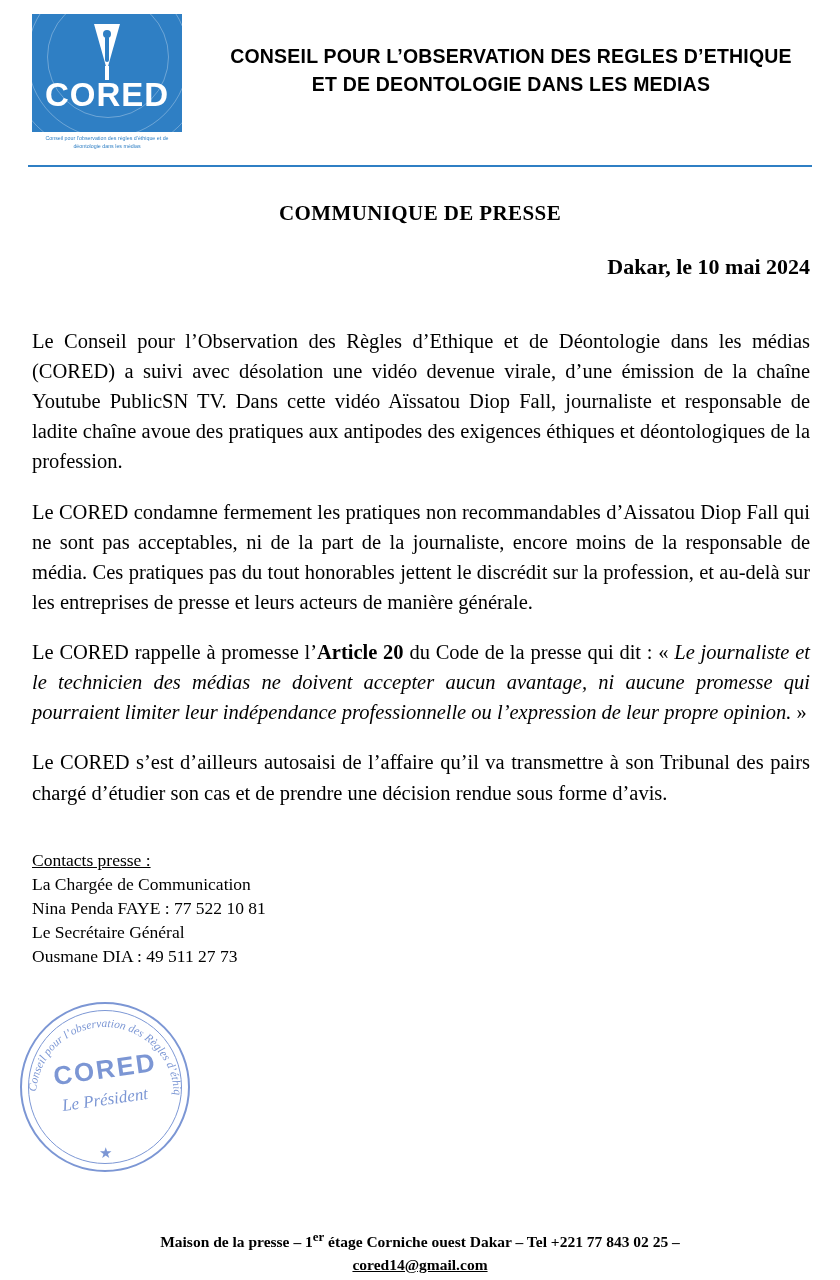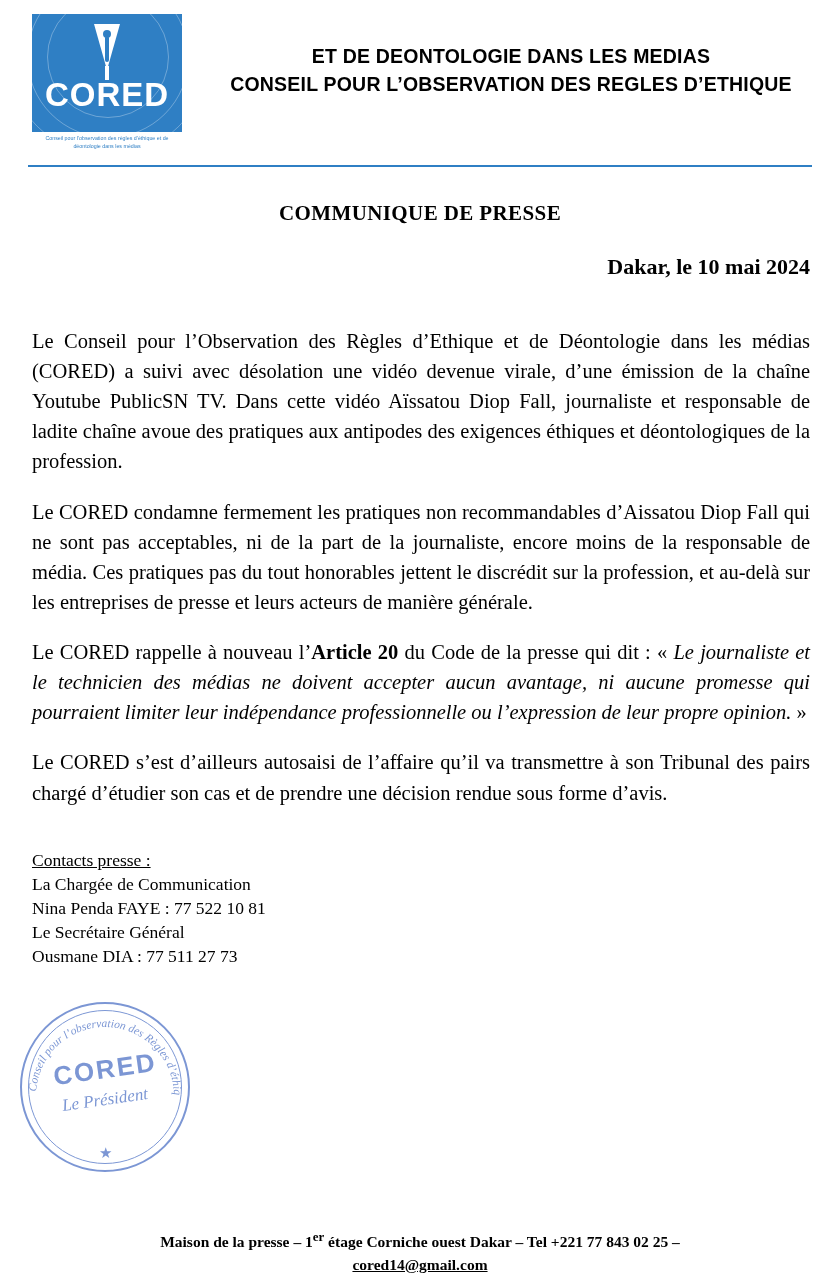--- a/index.html
+++ b/index.html
@@ -279,43 +279,43 @@
           <div class="nib-slit"></div>
           <div class="nib-hole"></div>
         </div>
         <div class="nib-stem"></div>
         <div class="logo-word">CORED</div>
       </div>
       <div class="logo-caption">Conseil pour l’observation des règles d’éthique et de déontologie dans les médias</div>
     </div>
 
     <div class="header-title">
+      <div>CONSEIL POUR L’OBSERVATION DES REGLES D’ETHIQUE</div>
       <div>ET DE DEONTOLOGIE DANS LES MEDIAS</div>
-      <div>CONSEIL POUR L’OBSERVATION DES REGLES D’ETHIQUE</div>
     </div>
   </div>
 
   <hr class="header-rule">
 
   <div class="doc-title">COMMUNIQUE DE PRESSE</div>
   <div class="doc-date">Dakar, le 10 mai 2024</div>
 
   <div class="body-text">
     <p>Le Conseil pour l’Observation des Règles d’Ethique et de Déontologie dans les médias (CORED) a suivi avec désolation une vidéo devenue virale, d’une émission de la chaîne Youtube PublicSN TV. Dans cette vidéo Aïssatou Diop Fall, journaliste et responsable de ladite chaîne avoue des pratiques aux antipodes des exigences éthiques et déontologiques de la profession.</p>
     <p>Le CORED condamne fermement les pratiques non recommandables d’Aissatou Diop Fall qui ne sont pas acceptables, ni de la part de la journaliste, encore moins de la responsable de média. Ces pratiques pas du tout honorables jettent le discrédit sur la profession, et au-delà sur les entreprises de presse et leurs acteurs de manière générale.</p>
-    <p><span>Le CORED rappelle à nouveau l’</span><span class="bold">Article 20</span><span> du Code de la presse qui dit : « </span><span class="ital">Le journaliste et le technicien des médias ne doivent accepter aucun avantage, ni aucune promesse qui pourraient limiter leur indépendance professionnelle ou l’expression de leur propre opinion.</span><span> »</span></p>
+    <p><span>Le CORED rappelle à promesse l’</span><span class="bold">Article 20</span><span> du Code de la presse qui dit : « </span><span class="ital">Le journaliste et le technicien des médias ne doivent accepter aucun avantage, ni aucune promesse qui pourraient limiter leur indépendance professionnelle ou l’expression de leur propre opinion.</span><span> »</span></p>
     <p>Le CORED s’est d’ailleurs autosaisi de l’affaire qu’il va transmettre à son Tribunal des pairs chargé d’étudier son cas et de prendre une décision rendue sous forme d’avis.</p>
   </div>
 
   <div class="contacts">
     <div class="heading">Contacts presse :</div>
     <div>La Chargée de Communication</div>
     <div>Nina Penda FAYE : 77 522 10 81</div>
     <div>Le Secrétaire Général</div>
-    <div>Ousmane DIA : 77 511 27 73</div>
+    <div>Ousmane DIA : 49 511 27 73</div>
   </div>
 
   <div class="stamp">
     <div class="ring"></div>
     <div class="ring2"></div>
     <svg class="stamp-arc-text" viewBox="0 0 182 182">
       <defs>
         <path id="arcpath" d="M 22,100 A 69,69 0 0 1 160,100" fill="none"></path>
       </defs>
       <text font-family="Liberation Serif, serif" font-size="11.5" fill="#4a6fc4" font-style="italic">

